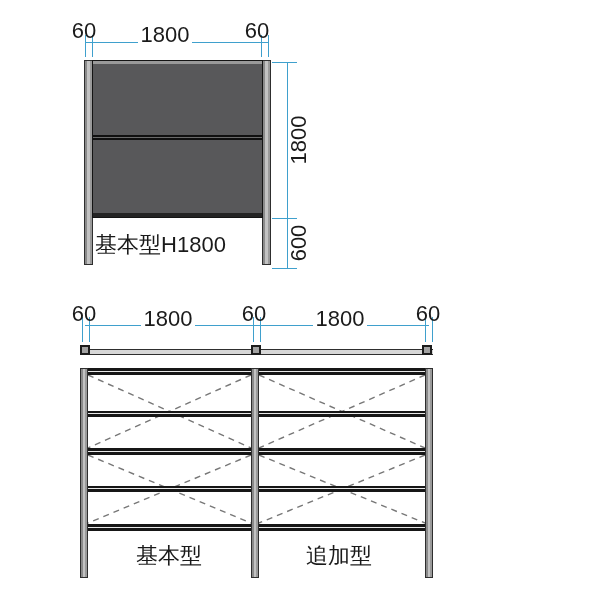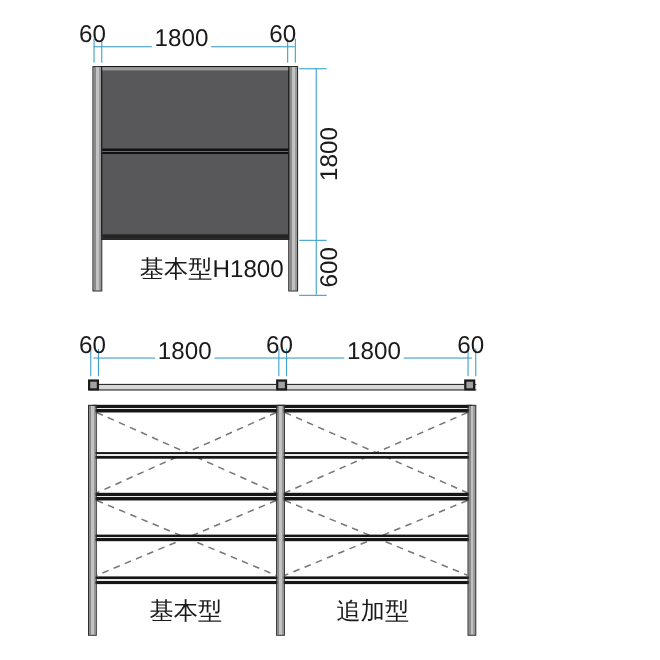--- a/index.html
+++ b/index.html
@@ -57,21 +57,21 @@
       <div class="panel-bottom-strip"></div>
     </div>
 
     <div class="dim-line-v" style="left:287px;top:62px;height:206px;"></div>
     <div class="tick-h" style="left:272px;top:62px;"></div>
     <div class="tick-h" style="left:272px;top:218px;"></div>
     <div class="tick-h" style="left:272px;top:268px;"></div>
     <div class="dim-label rot" style="left:230px;top:128px;width:140px;height:24px;">1800</div>
     <div class="dim-label rot" style="left:260px;top:231px;width:80px;height:24px;">600</div>
 
-    <div class="caption" style="left:87px;top:233px;width:171px;text-align:right;">基本型H1800</div>
+    <div class="caption" style="left:75px;top:233px;width:171px;">基本型H1800</div>
   </div>
 
   <div>
     <div class="dim-line-h" style="left:85px;top:325px;width:344px;"></div>
     <div class="tick-v" style="left:82px;top:317px;height:25px;"></div>
     <div class="tick-v" style="left:89px;top:317px;height:25px;"></div>
     <div class="tick-v" style="left:253px;top:317px;height:25px;"></div>
     <div class="tick-v" style="left:260px;top:317px;height:25px;"></div>
     <div class="tick-v" style="left:425px;top:317px;height:25px;"></div>
     <div class="tick-v" style="left:432px;top:317px;height:25px;"></div>

